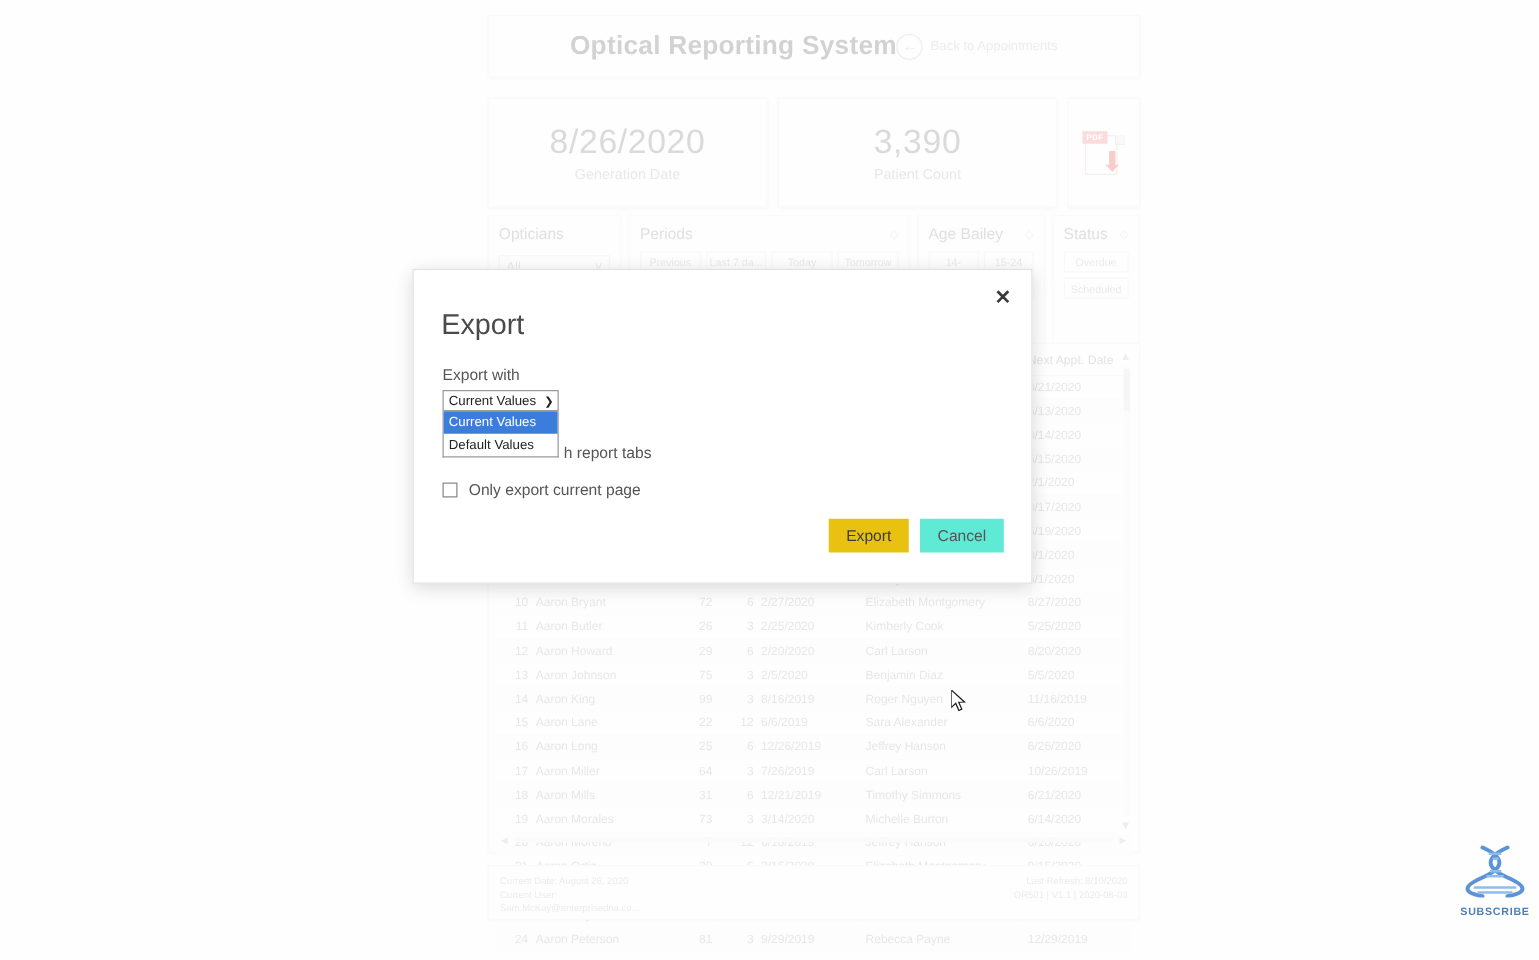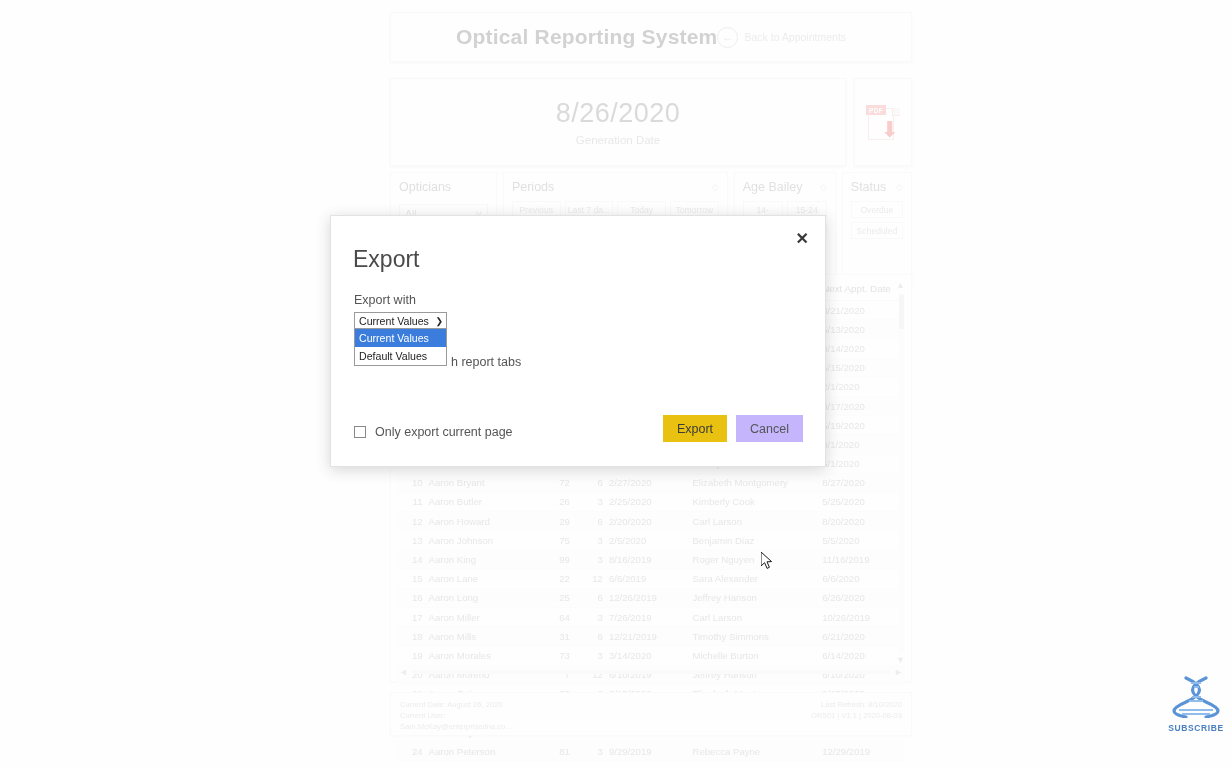--- a/index.html
+++ b/index.html
@@ -130,31 +130,31 @@
   .m-caret { font-size:9px; color:#222; }
   .m-options {
     position:absolute; left:0; top:17px; width:93px; border:1px solid #9a9a9a; border-top:none;
     background:#fff; z-index:6;
   }
   .m-opt { height:18px; display:flex; align-items:center; padding:0 4px; font-size:10.6px; color:#222; cursor:pointer; }
   .m-opt.sel { background:#3b7ddd; color:#fff; }
   .m-behind-text {
     position:absolute; left:120px; top:354px; font-size:12.5px; color:#555;
   }
-  .m-check-row { position:absolute; left:23px; top:169px; display:flex; align-items:center; gap:9px;margin-top:40px; }
+  .m-check-row { position:absolute; left:23px; top:169px; display:flex; align-items:center; gap:9px; }
   .m-box { width:12px; height:12px; border:1.3px solid #8a8a8a; background:#fff; }
   .m-check-label { font-size:12.5px; color:#555; }
   .m-actions { position:absolute; right:22px; bottom:24px; display:flex; gap:9px; }
   .btn {
     height:27px; min-width:64px; padding:0 14px; border:none; font-size:12.5px;
     display:flex; align-items:center; justify-content:center; cursor:pointer;
     font-family:"Liberation Sans", sans-serif;
   }
   .btn-export { background:#e8c111; color:#3b3b3b; }
-  .btn-cancel { background:#c4b5fd; color:#555; }
+  .btn-cancel { background:#5eead4; color:#555; }
   .cursor {
     position:absolute; left:430px; top:336px; width:13px; height:18px; z-index:9;
     pointer-events:none;
   }
 
   
   #subscribe { position:absolute; left:1166px; top:676px; width:60px; text-align:center; }
   .dna { height:42px; width:60px; }
   .sub-label { font-size:8.5px; font-weight:bold; color:#4a7fbf; letter-spacing:.6px; margin-top:1px; }
 </style>
@@ -170,20 +170,24 @@
       <div class="back-btn">
         <span class="back-circle">←</span>
         <span class="back-label">Back to Appointments</span>
       </div>
     </div>
 
     <div class="kpi-row">
       <div class="card kpi">
         <div class="kpi-value">8/26/2020</div>
         <div class="kpi-label">Generation Date</div>
+      </div>
+      <div class="card kpi">
+        <div class="kpi-value">3,390</div>
+        <div class="kpi-label">Patient Count</div>
       </div>
       <div class="card kpi kpi-pdf">
         <div class="pdf-icon">
           <div class="pdf-page"></div>
           <div class="pdf-corner"></div>
           <div class="pdf-tag">PDF</div>
           <div class="pdf-arrow">⬇</div>
         </div>
       </div>
     </div>

